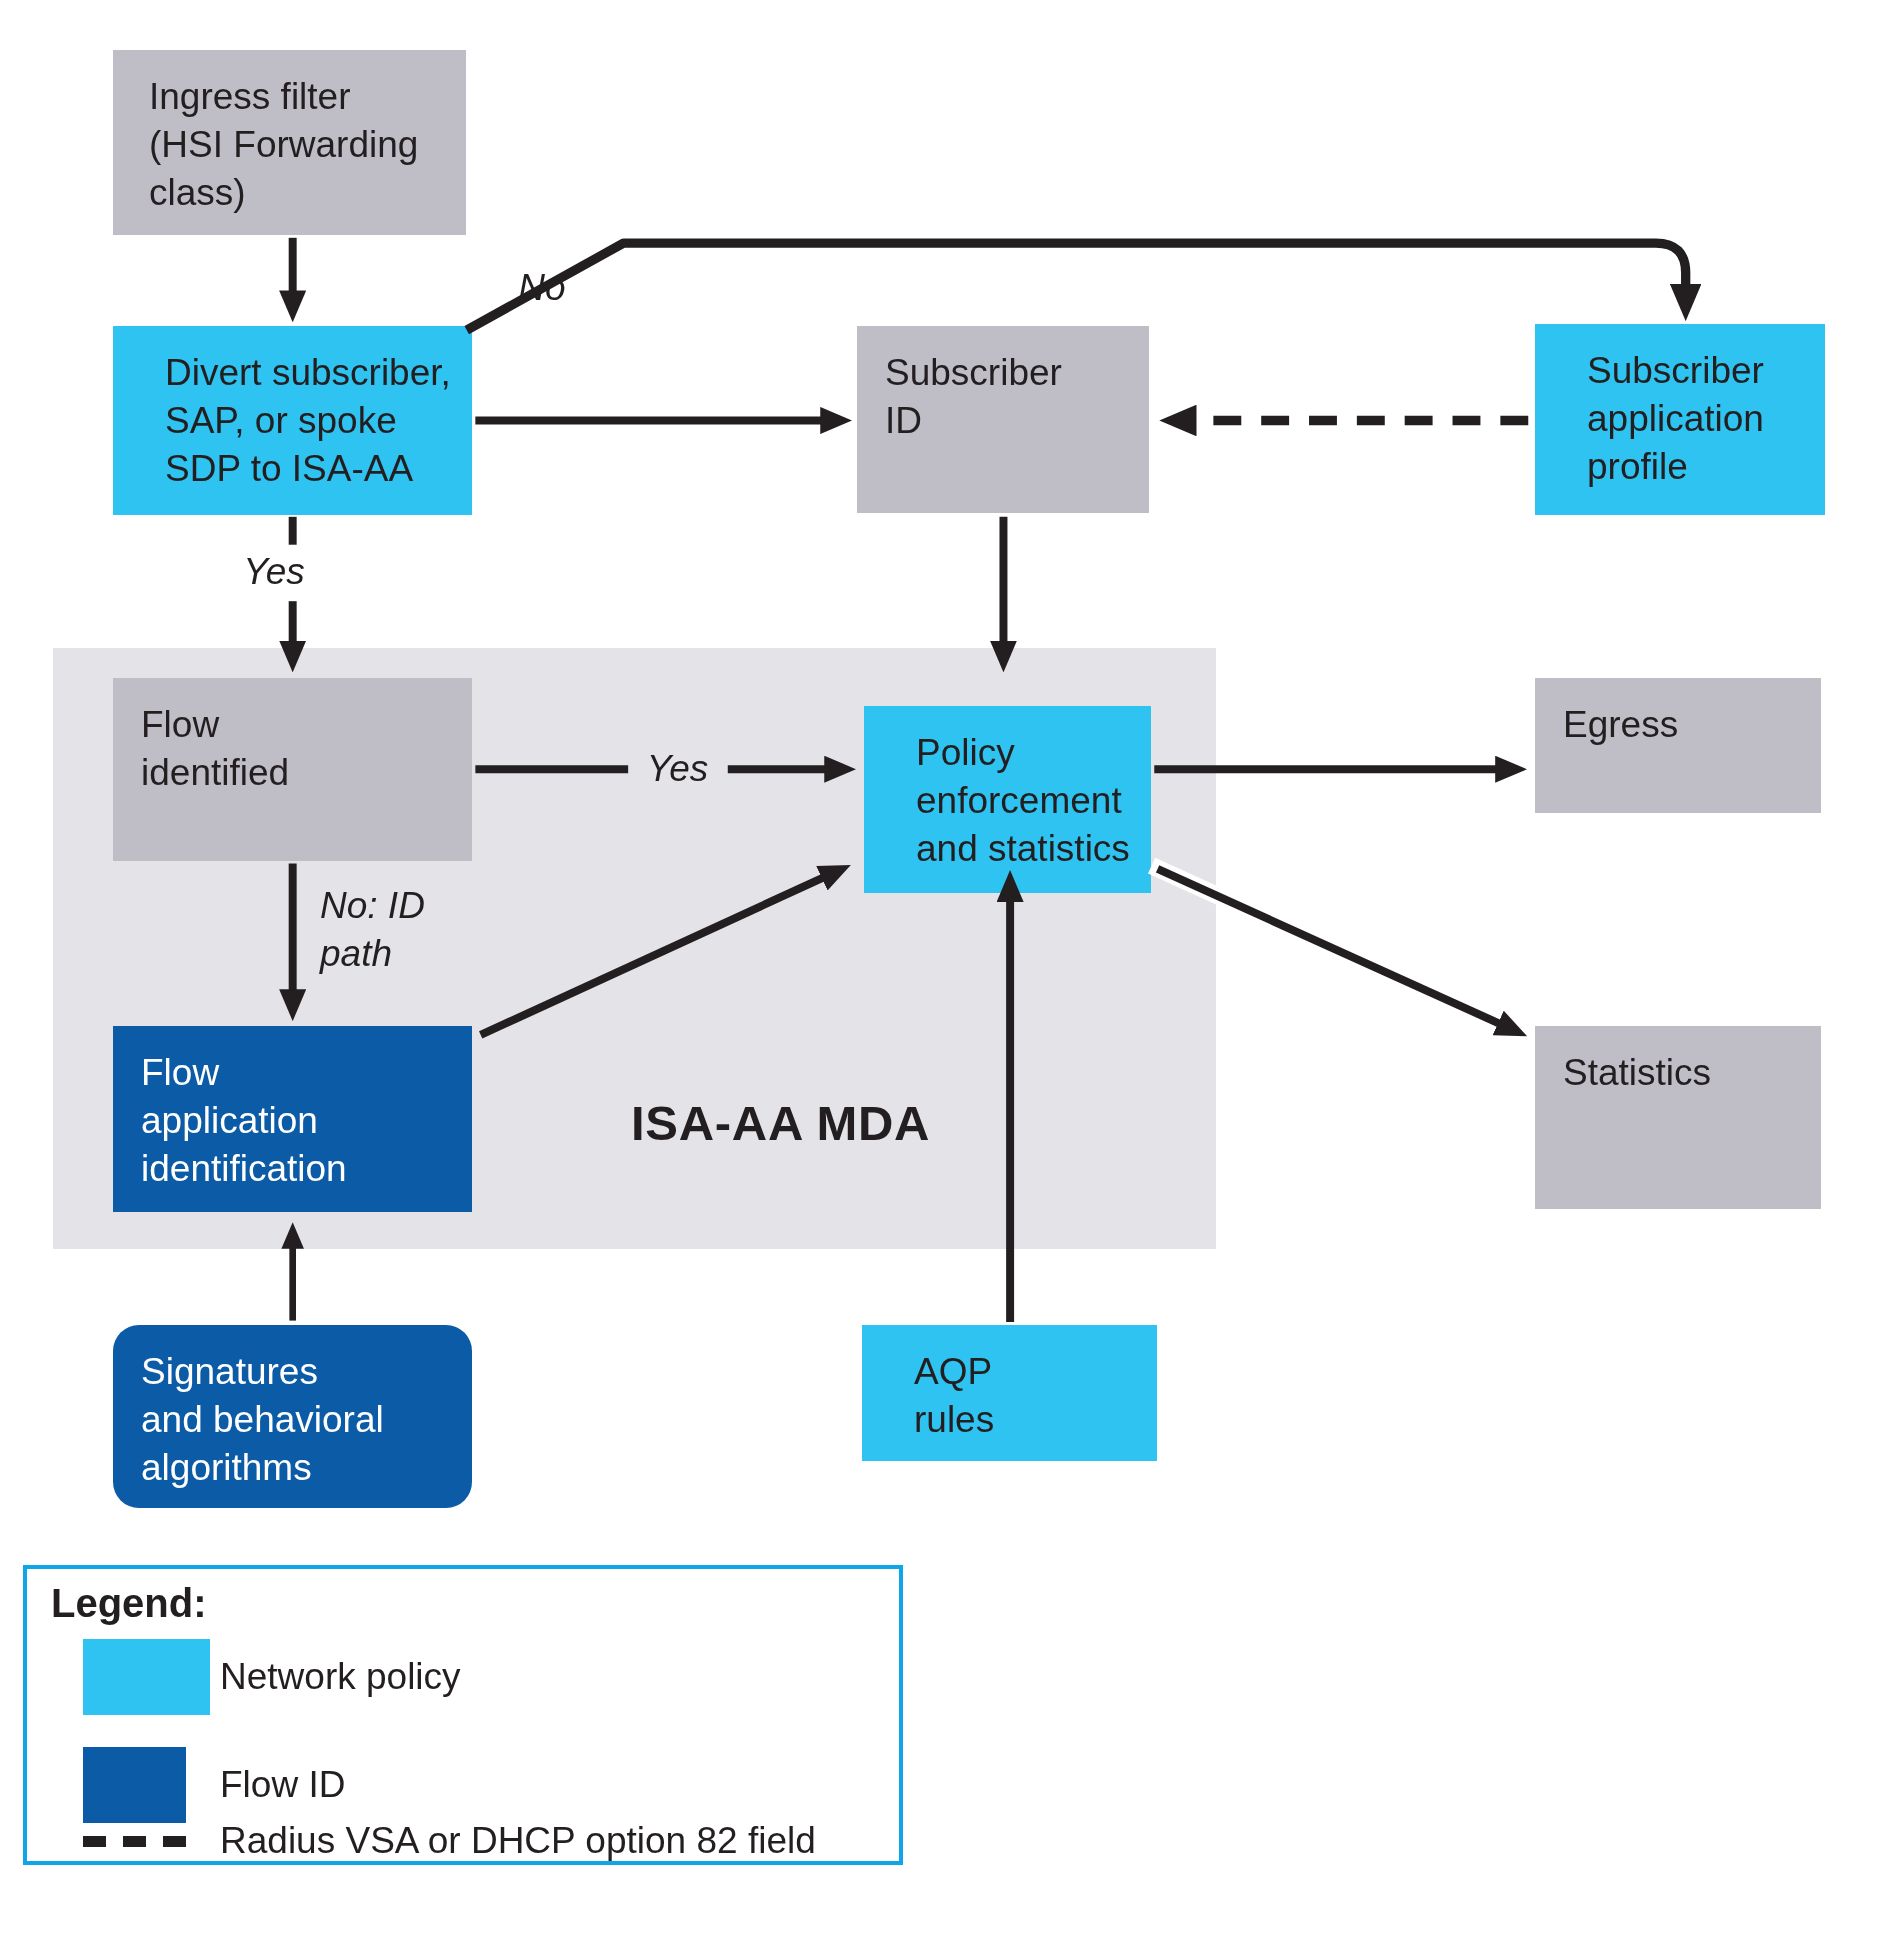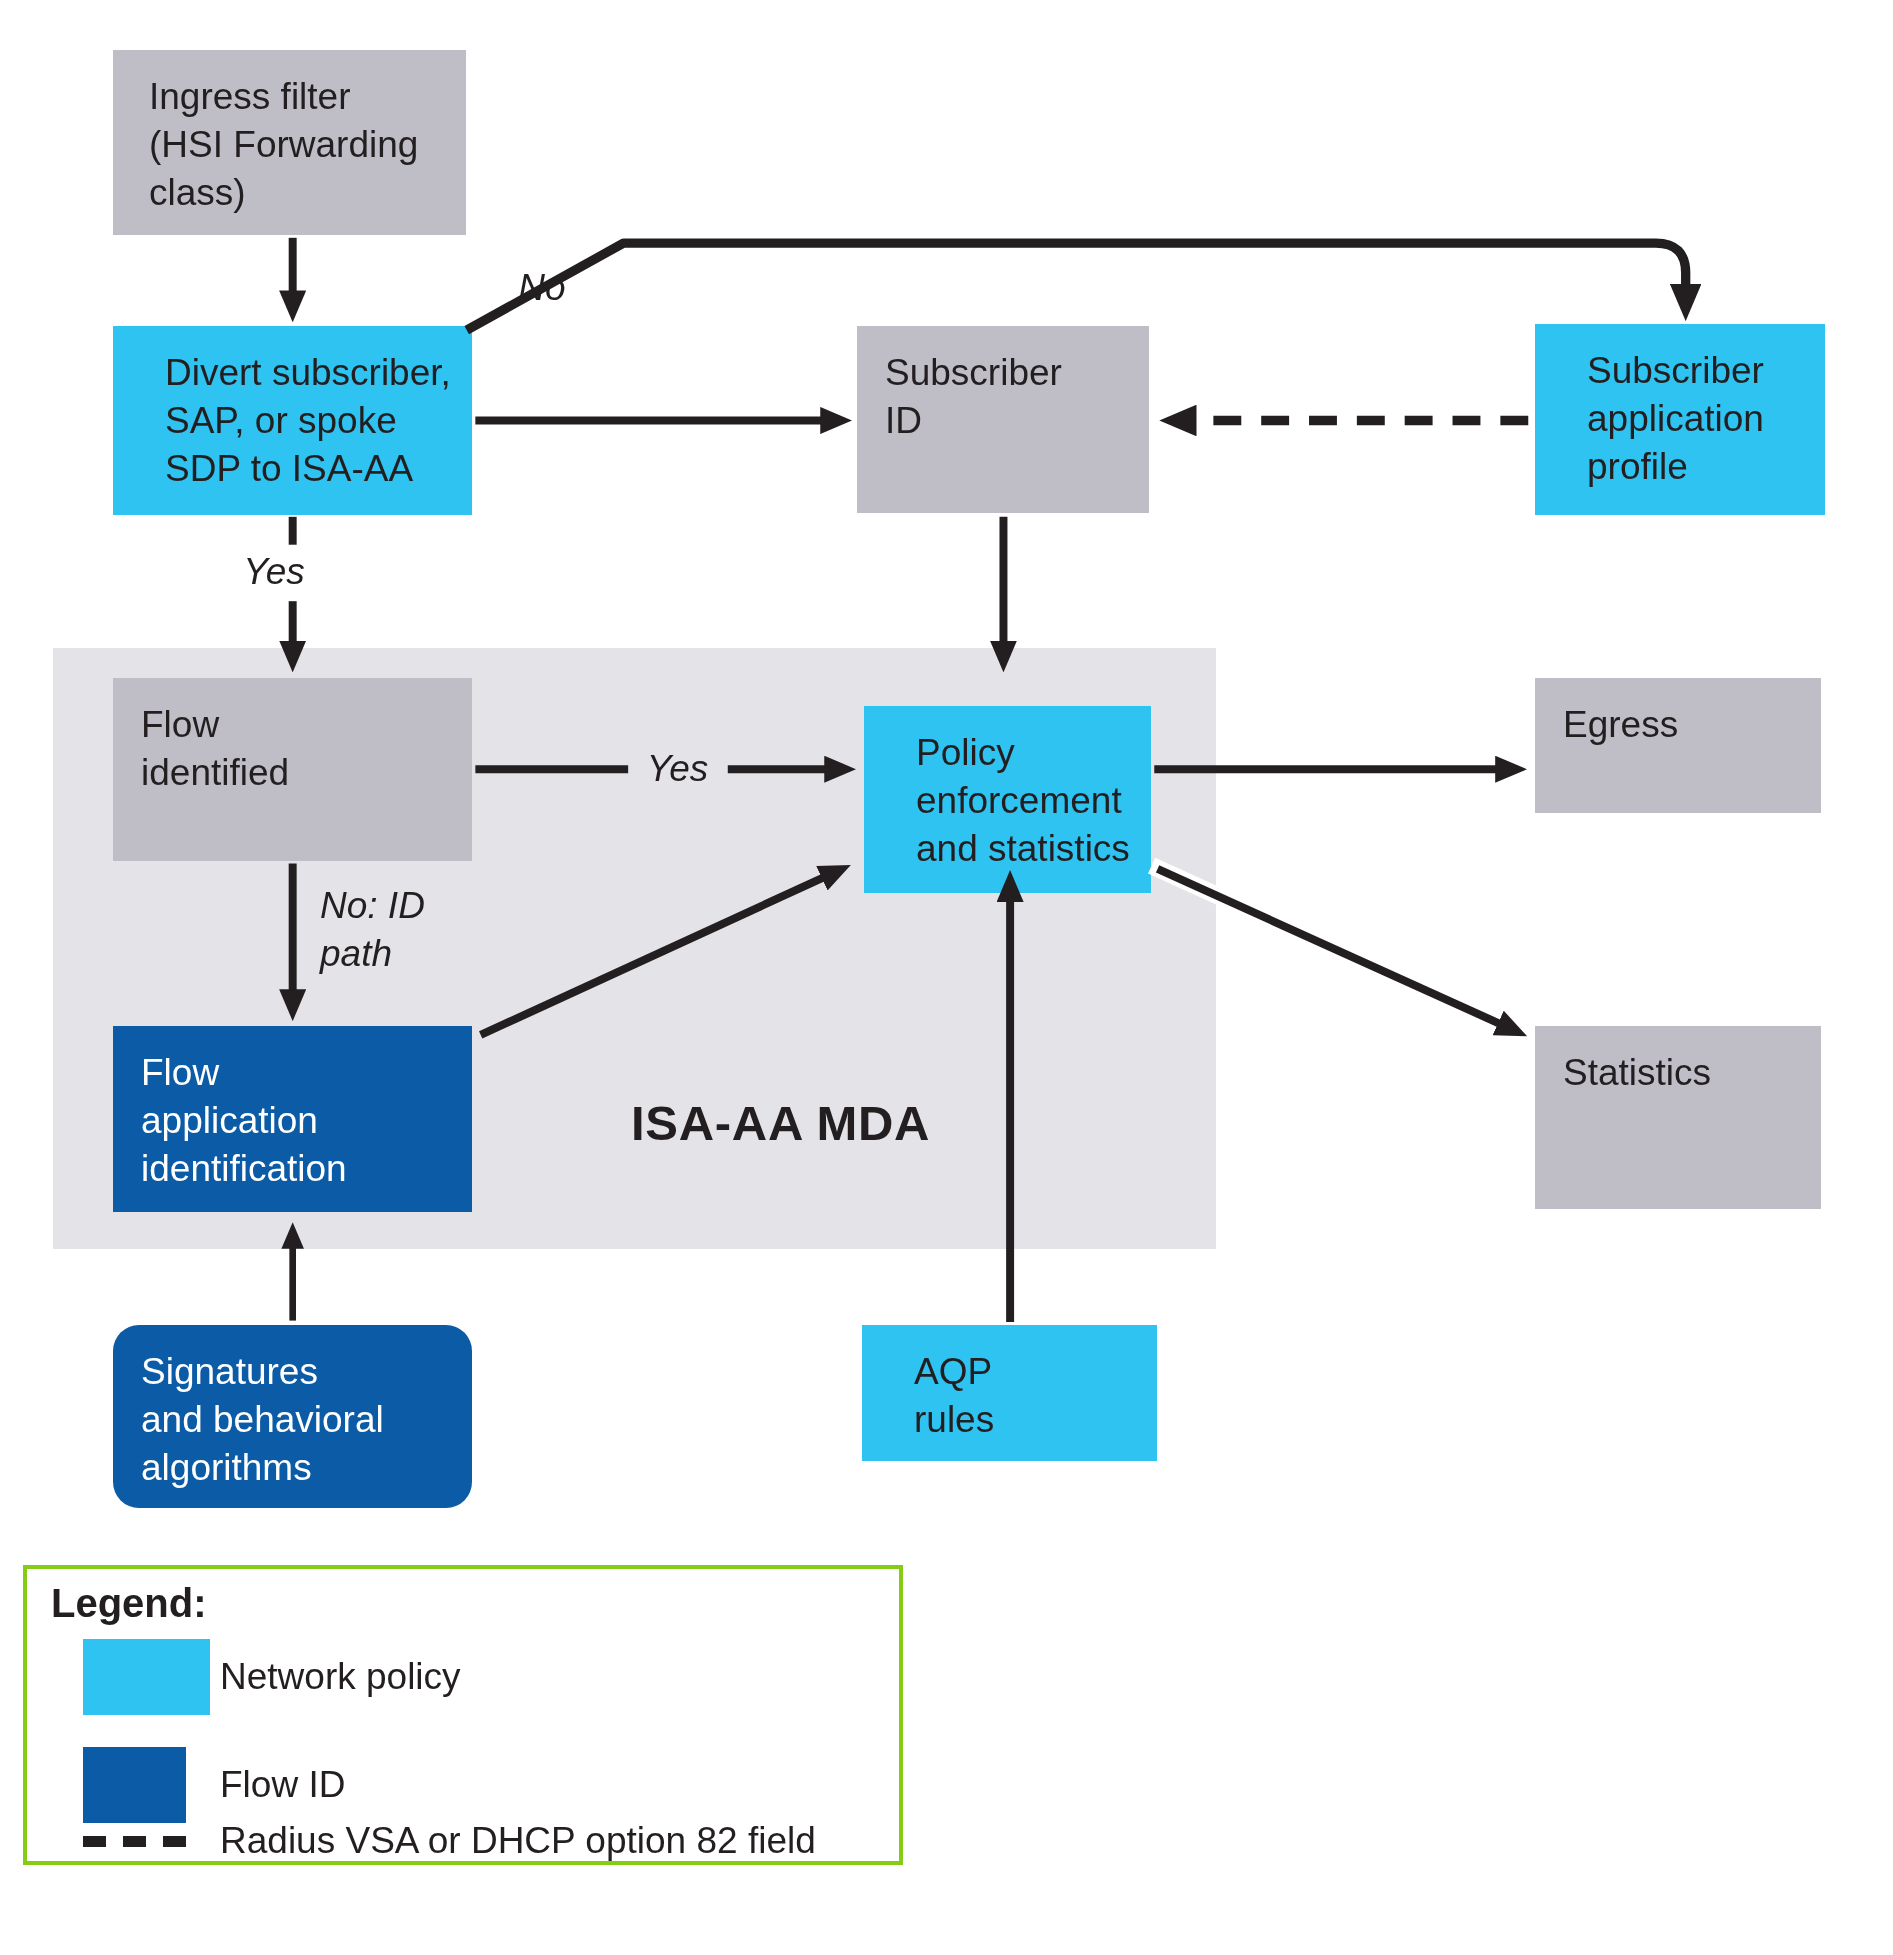--- a/index.html
+++ b/index.html
@@ -22,21 +22,21 @@
   }
   .center{text-align:center;}
   #region-label{
     position:absolute;left:631px;top:1095px;width:399px;
     font-size:49px;font-weight:bold;letter-spacing:0.7px;
   }
   #svg-layer{position:absolute;left:0;top:0;}
   
   #legend{
     position:absolute;left:23px;top:1565px;width:880px;height:300px;
-    border:4px solid #84cc16;box-sizing:border-box;background:#ffffff;
+    border:4px solid #0ea5e9;box-sizing:border-box;background:#ffffff;
   }
   #legend-title{position:absolute;left:24px;top:12px;font-size:40px;font-weight:bold;}
   .swatch{position:absolute;left:56px;width:103px;height:76px;}
   .legend-label{position:absolute;left:193px;font-size:37px;line-height:76px;white-space:nowrap;}
   #legend-dash{
     position:absolute;left:56px;top:1.3px;width:110px;height:10.6px;
     background:repeating-linear-gradient(90deg,#231f20 0 22.6px,transparent 22.6px 40px);
   }
   .legend-row3{position:absolute;left:0;top:266px;width:864px;height:13.3px;}
   .legend-row3 .legend-label{top:-32px;line-height:76px;}

